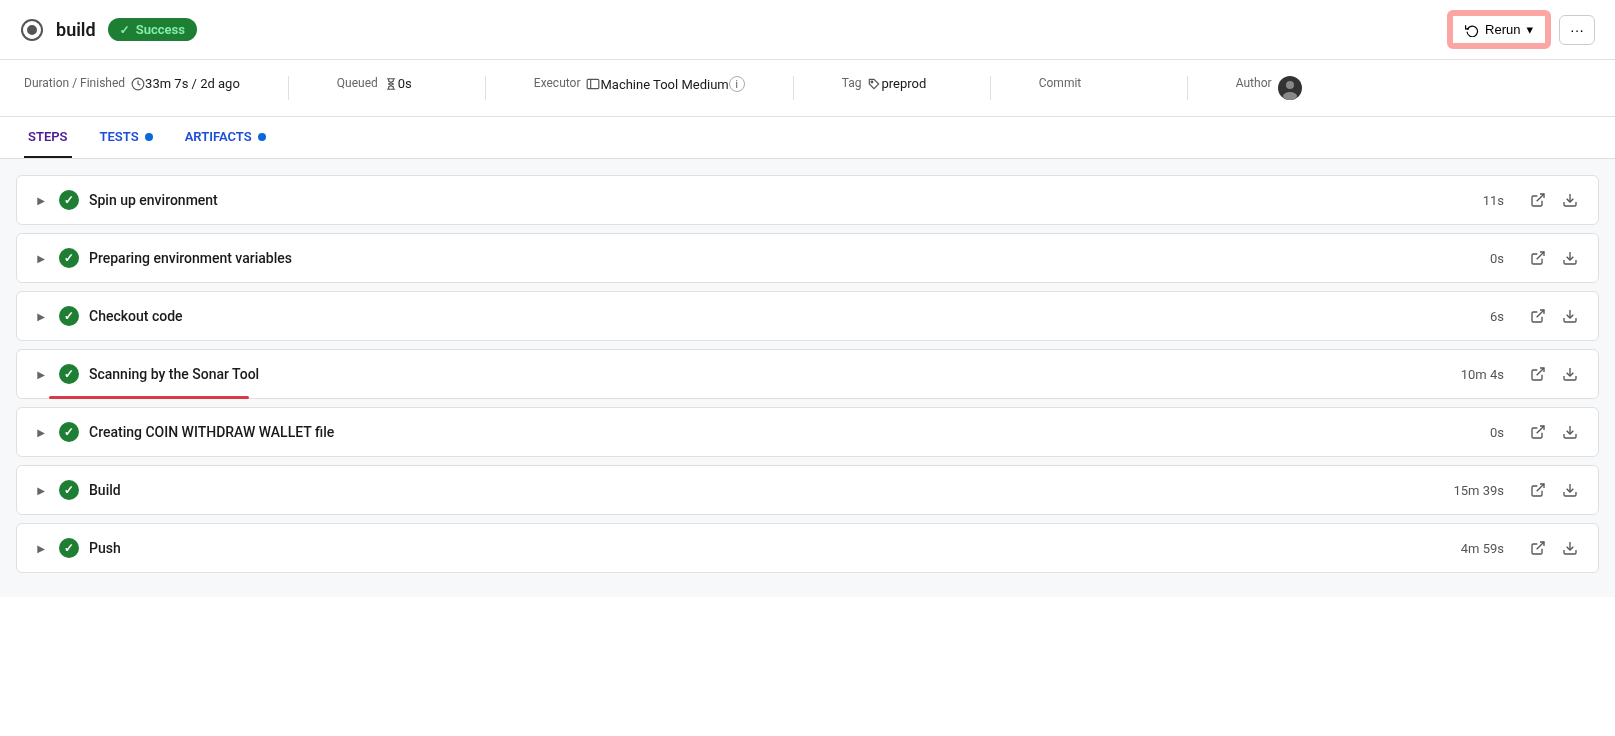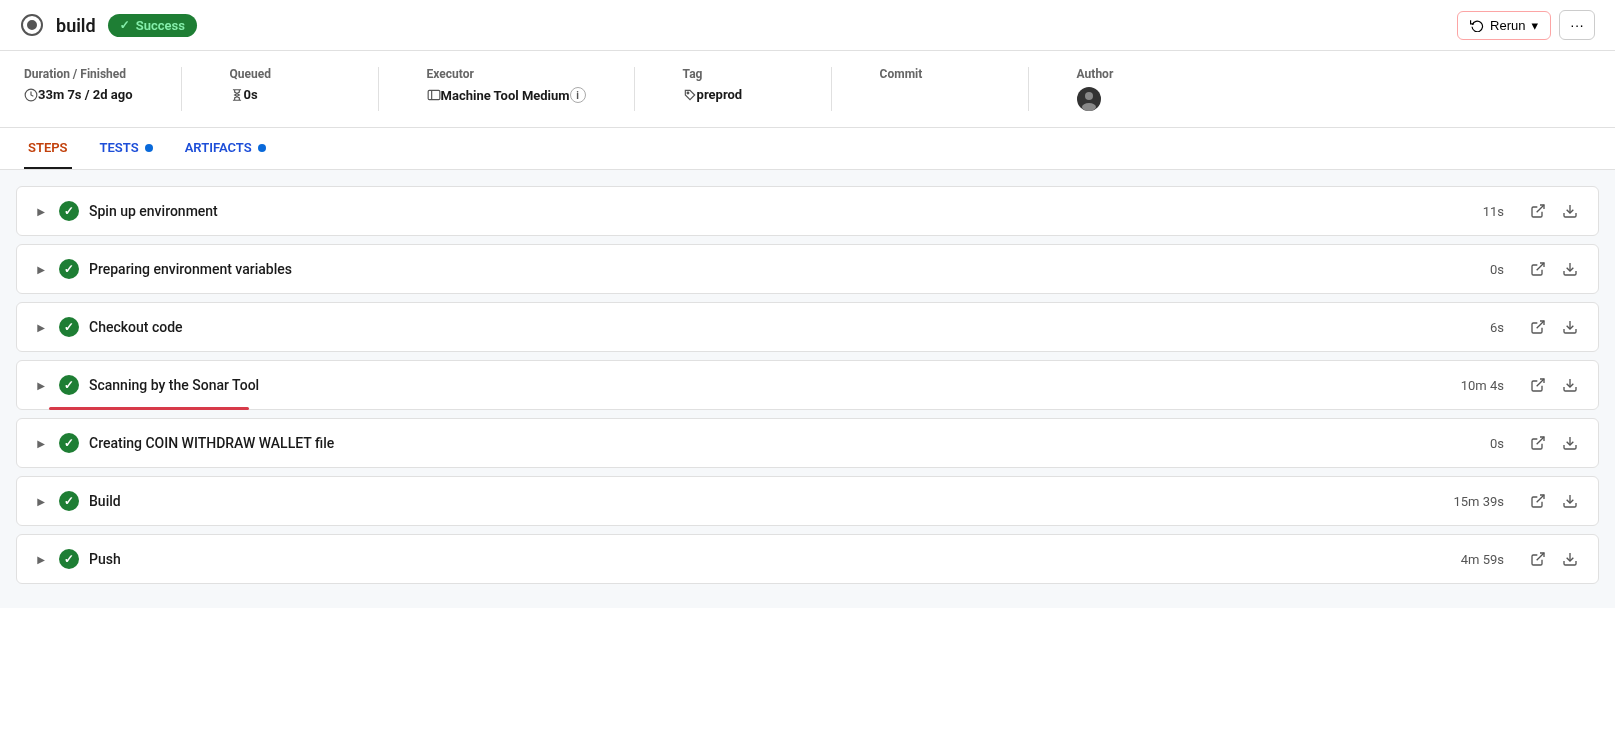--- a/index.html
+++ b/index.html
@@ -15,46 +15,46 @@
     .build-title { font-size: 18px; font-weight: 600; }
     .success-badge {
       display: flex; align-items: center; gap: 6px;
       background: #1e7e34; color: #86efac; border-radius: 20px;
       padding: 4px 12px; font-size: 13px; font-weight: 600;
     }
     .success-badge::before { content: '✓'; font-size: 12px; }
     .top-bar-right { display: flex; align-items: center; gap: 8px; }
     .rerun-btn {
       display: flex; align-items: center; gap: 6px;
-      border: 1px solid #fca5a5; border-radius: 6px;
+      border: 6px solid #fca5a5; border-radius: 6px;
       padding: 6px 12px; background: #fff; cursor: pointer; font-size: 13px;
     }
     .more-btn {
       border: 1px solid #ccc; border-radius: 6px;
       padding: 6px 10px; background: #fff; cursor: pointer; font-size: 14px;
     }
 
     
     .meta-row {
       display: flex; align-items: flex-start;
       padding: 16px 24px; border-bottom: 1px solid #e0e0e0; gap: 40px;
     }
-    .meta-item { display: flex; flex-direction: column; gap: 6px; min-width: 100px; font-weight: bold; }
+    .meta-item { display: flex; gap: 6px; min-width: 100px; }
     .meta-label { font-size: 12px; color: #666; }
     .meta-value { display: flex; align-items: center; font-size: 13px; }
     .divider-v { width: 1px; background: #e0e0e0; align-self: stretch; margin: 0 8px; }
 
     
     .tabs { display: flex; padding: 0 24px; border-bottom: 1px solid #e0e0e0; gap: 0; }
     .tab {
       padding: 12px 4px; margin-right: 24px; font-size: 13px; font-weight: 600;
       cursor: pointer; border-bottom: 2px solid transparent; color: #1d4ed8;
       display: flex; align-items: center; gap: 6px;
     }
-    .tab.active { border-bottom: 2px solid #1a1a1a; color: #c2410c; }
+    .tab.active { border-bottom: 2px solid #1a1a1a; color: #4c1d95; }
     .tab-dot { width: 8px; height: 8px; border-radius: 50%; display: inline-block; }
     .tab-dot.blue { background: #0969da; }
 
     
     .steps-container { background: #f6f8fa; padding: 16px 0; }
     .step-row {
       display: flex; align-items: center;
       background: #fff; border: 1px solid #e0e0e0;
       margin: 0 16px 8px; border-radius: 6px;
       padding: 14px 16px; gap: 10px; position: relative;

